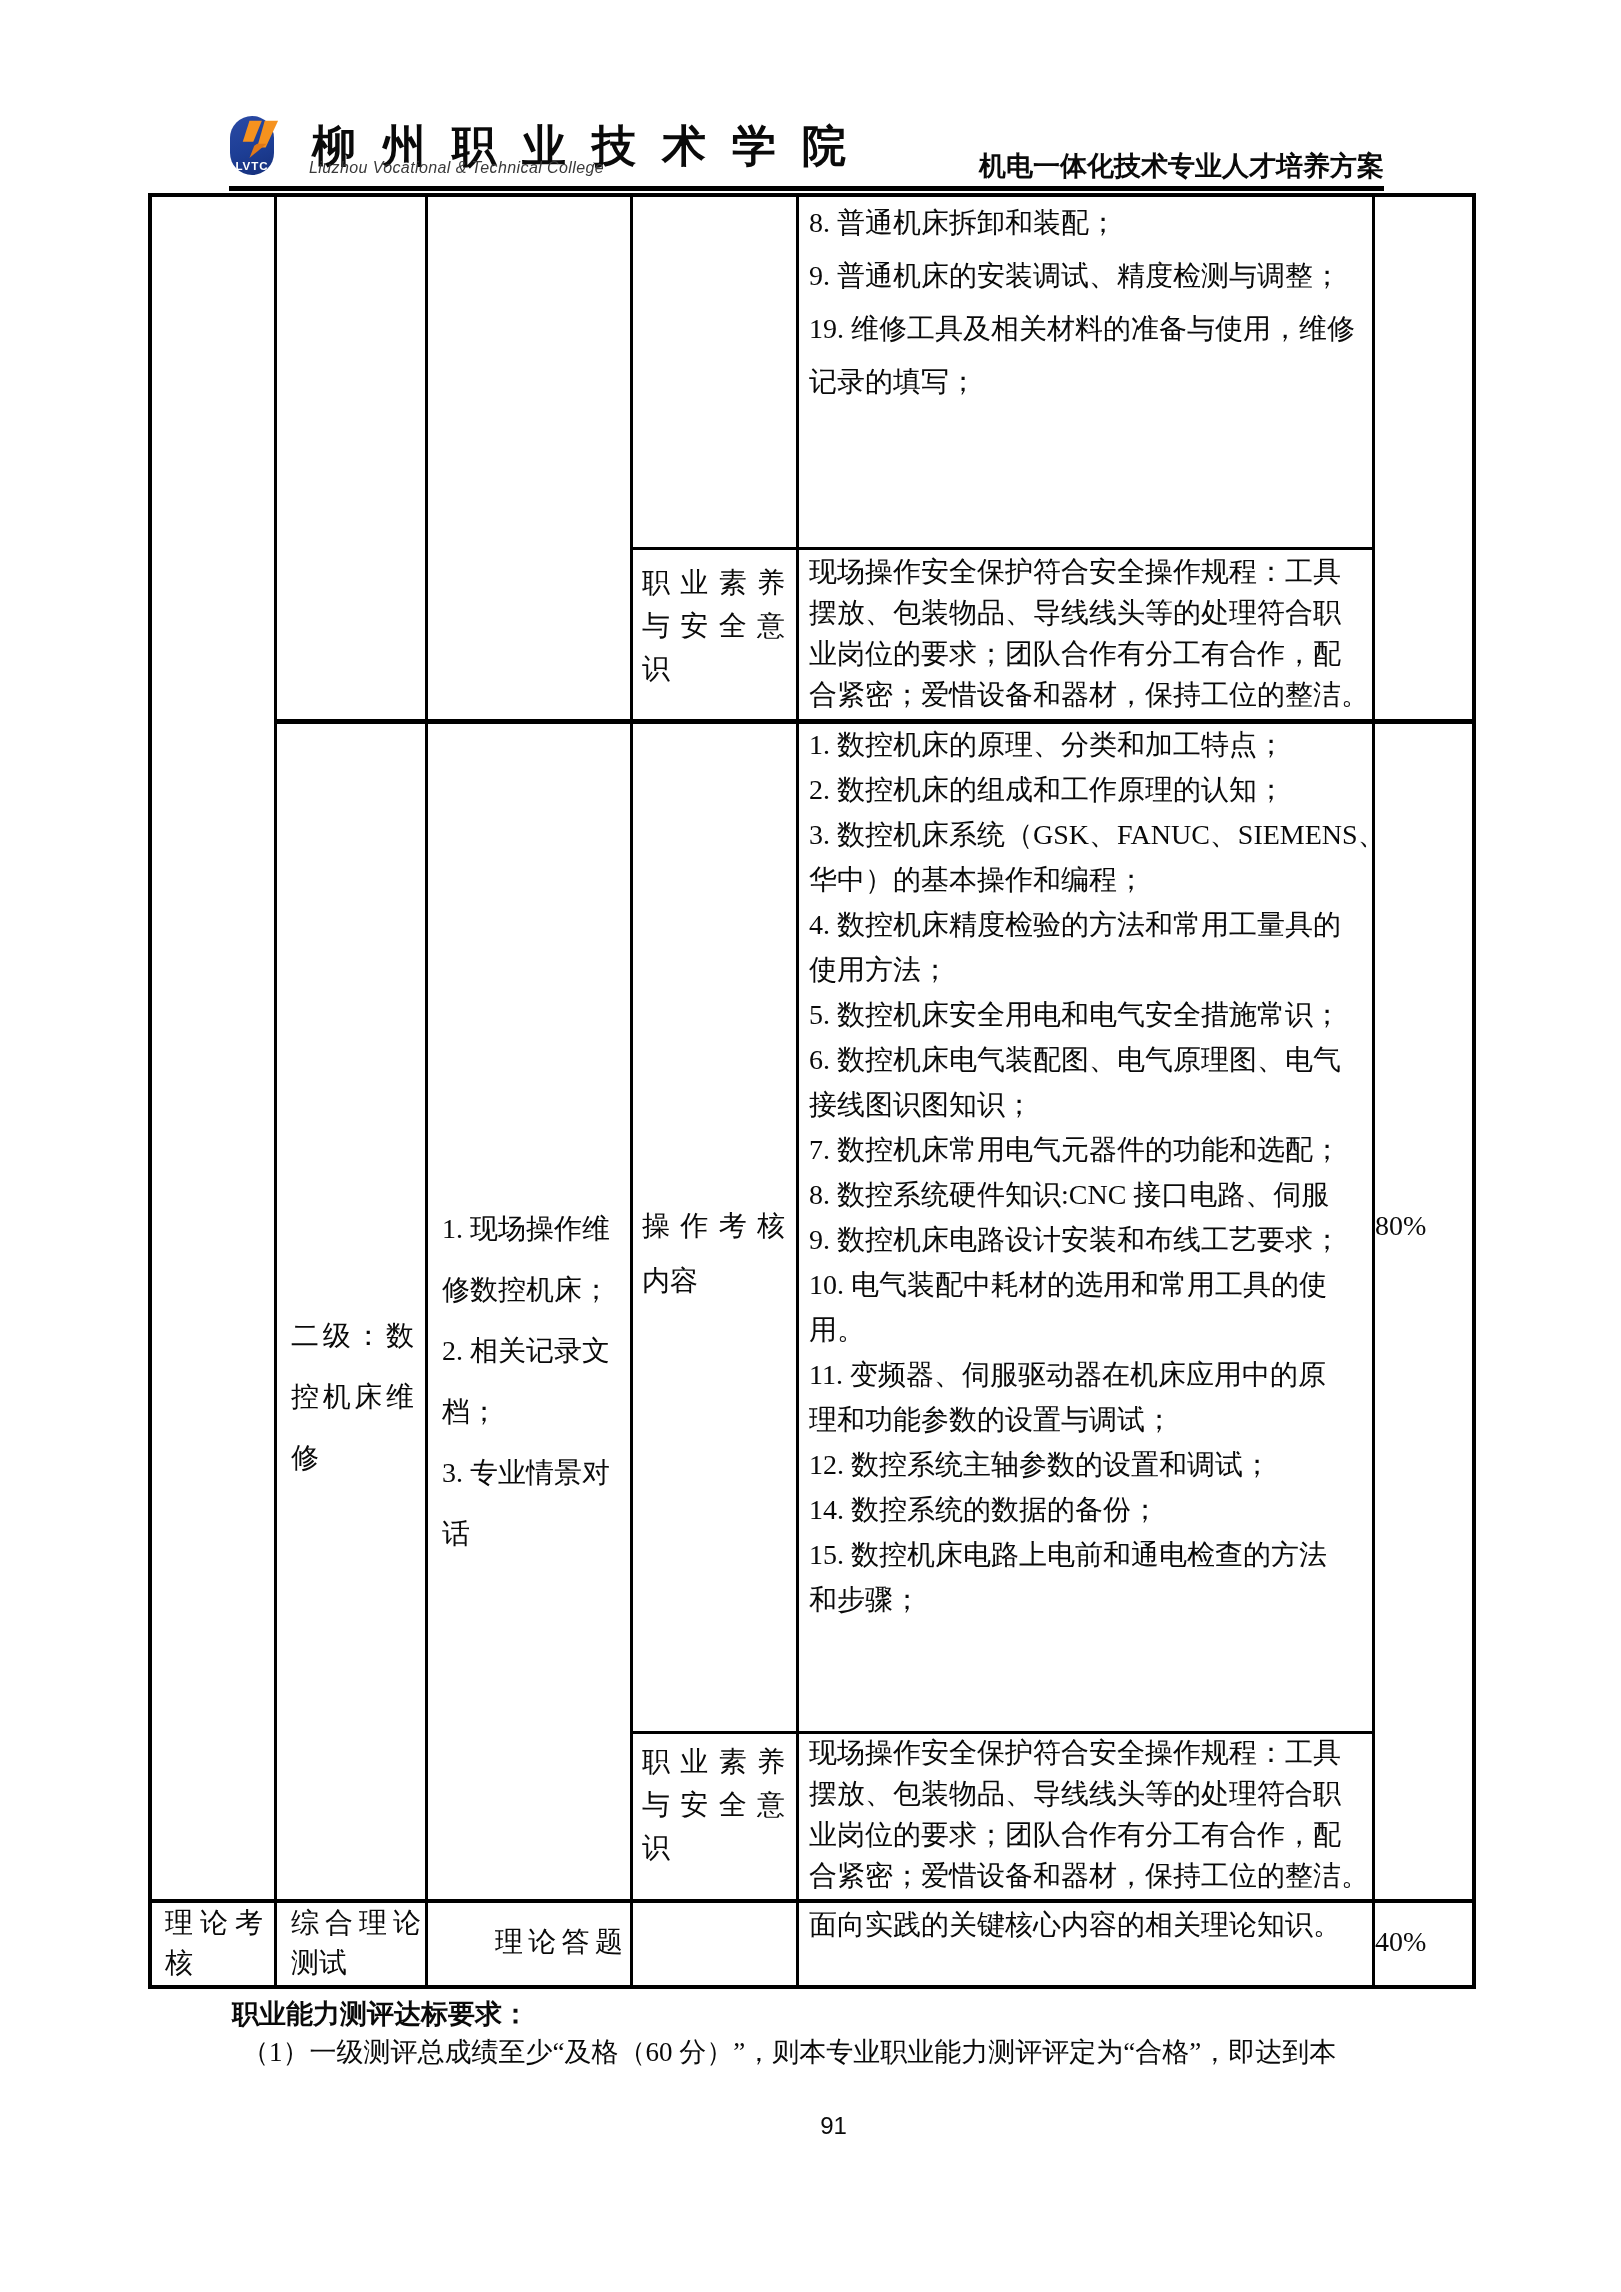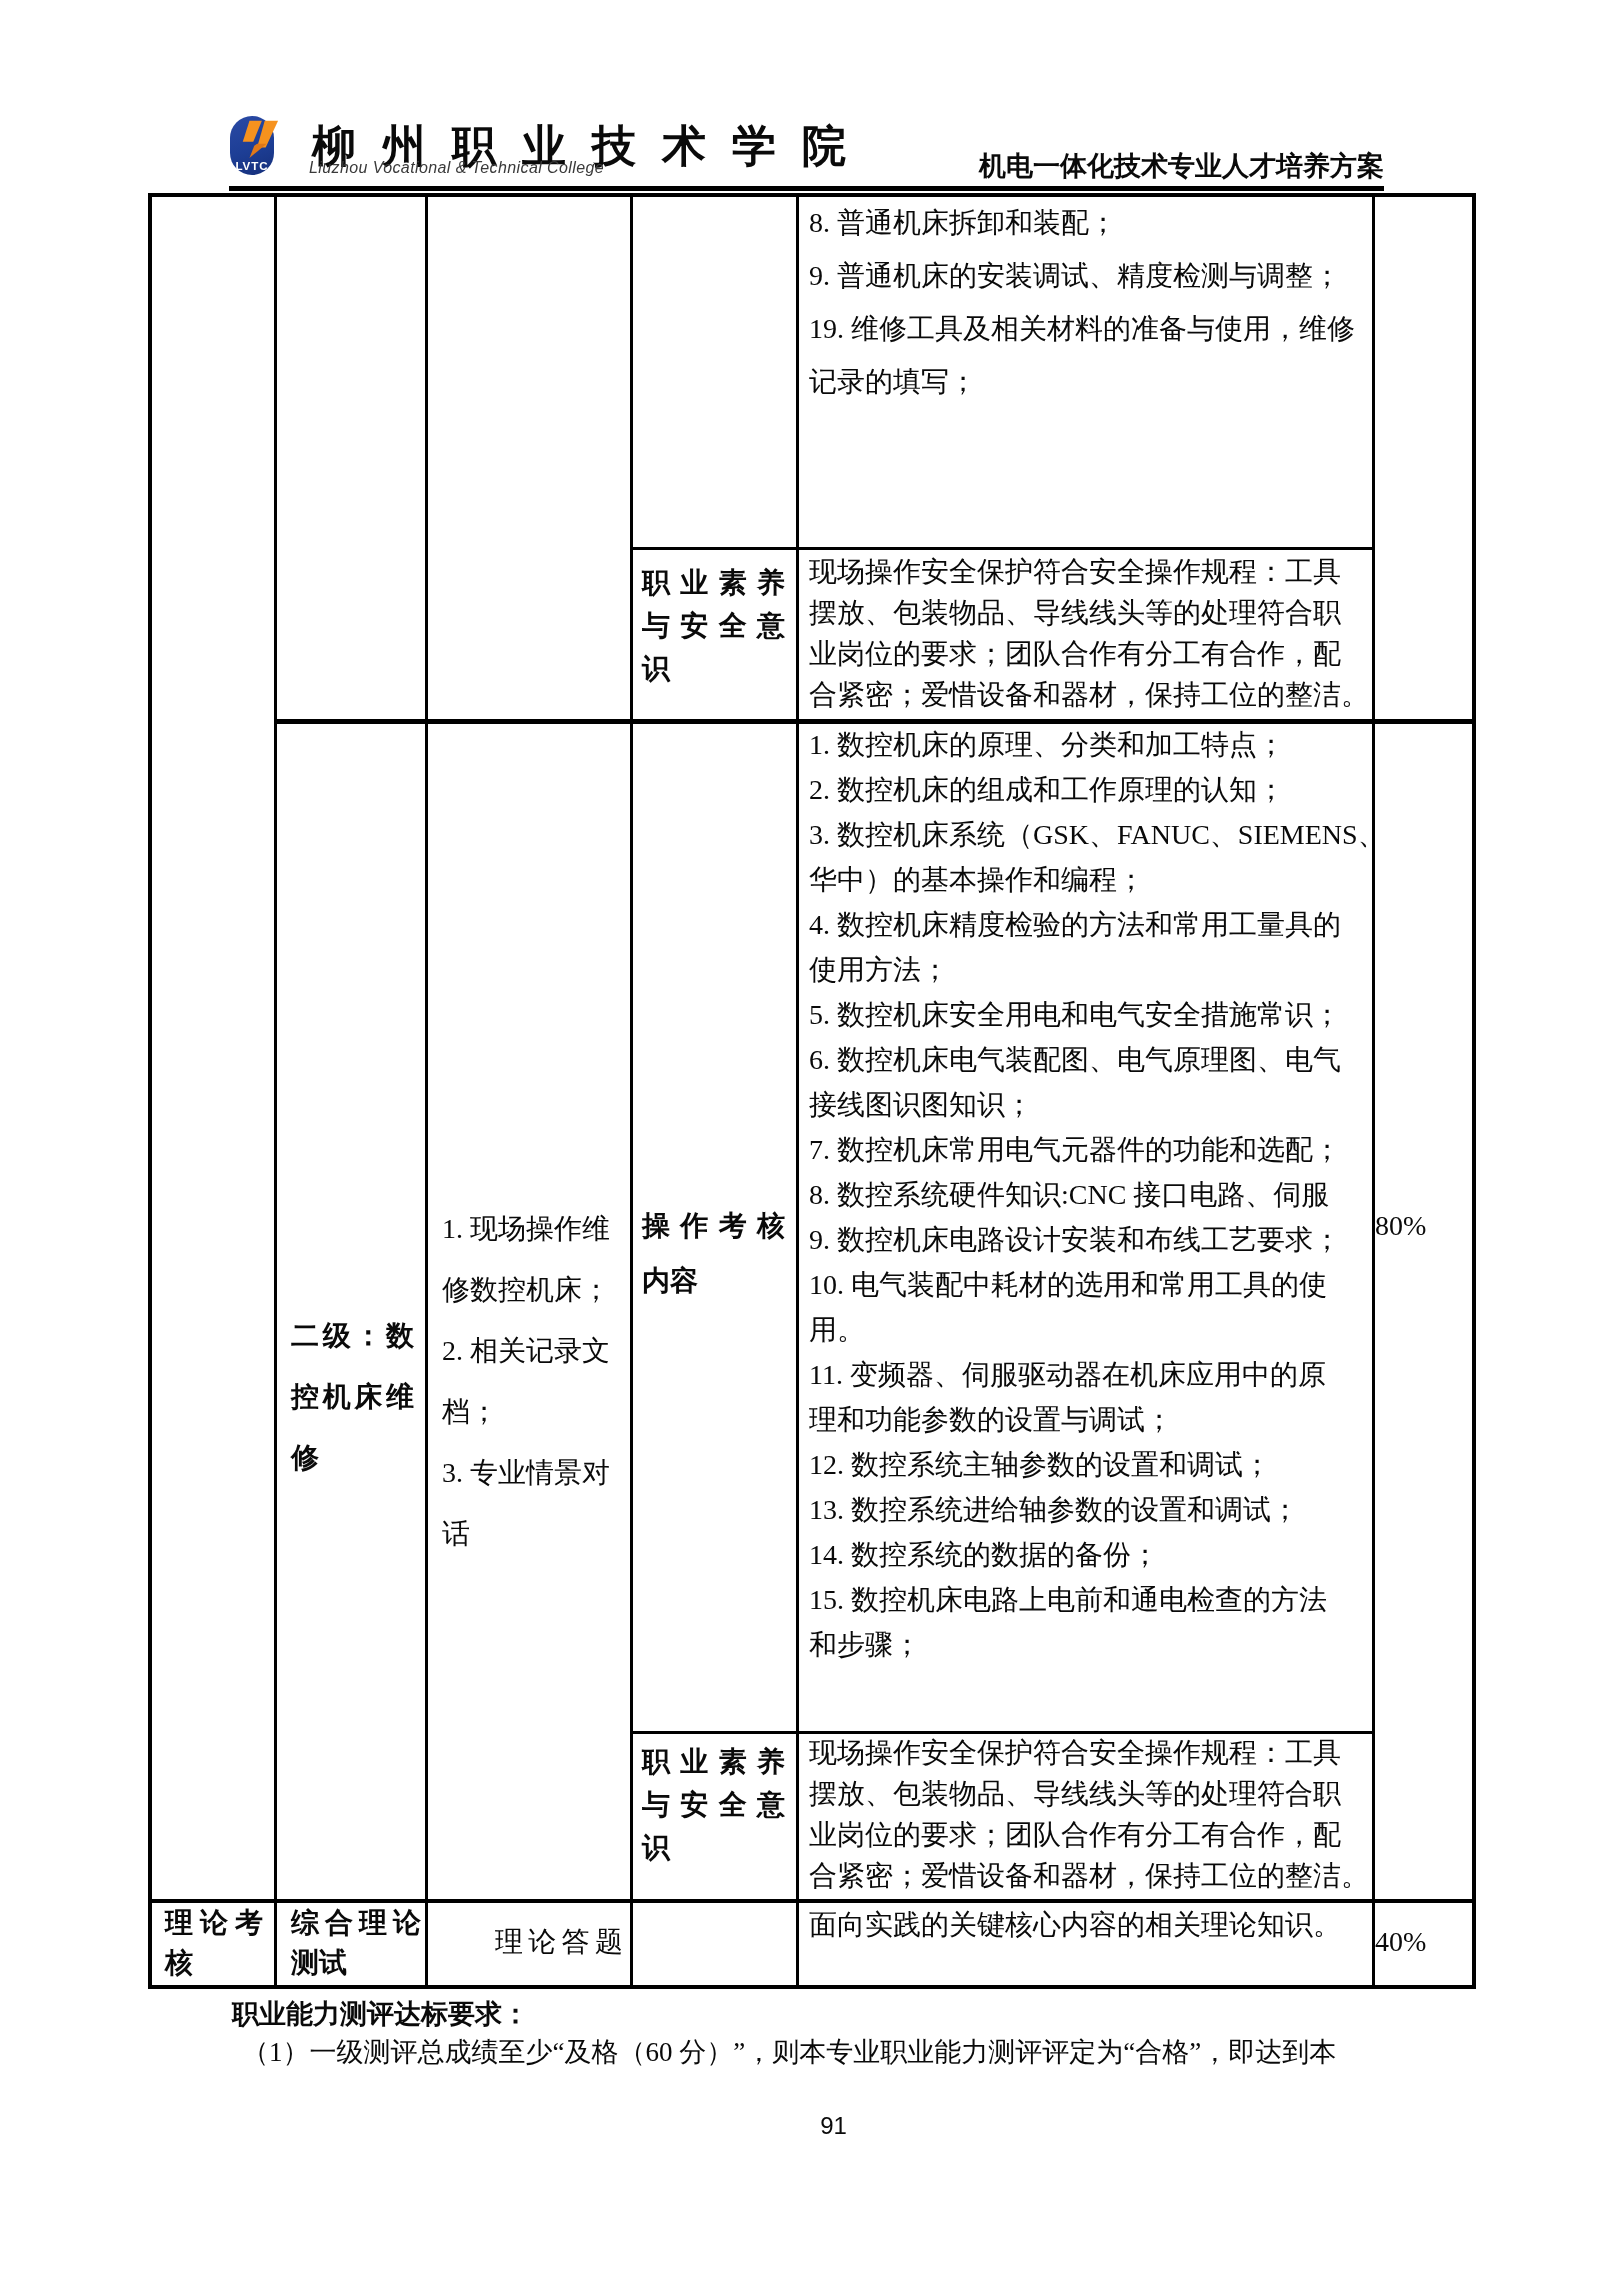--- a/index.html
+++ b/index.html
@@ -44,21 +44,21 @@
   .cell{position:absolute;font-size:28px;line-height:1;}
   .cell .ln{white-space:nowrap;}
   .lh60 .ln{height:53px;}
   .lh51 .ln{height:45px;}
   .lh48 .ln{height:43px;}
   .lh46 .ln{height:41px;}
   .lh45 .ln{height:40px;}
   .lh62 .ln{height:55px;}
   .lh68 .ln{height:61px;}
   
-  .jlabel .ln{text-align:justify;text-align-last:justify;font-weight:bold;}
+  .jlabel .ln{text-align:justify;text-align-last:justify;}
   .jlabel .ln:last-child{text-align-last:left;}
   .center{text-align:left;}
   
   .foot-head{
     position:absolute;left:232px;top:1996px;
     font-family:"Liberation Sans","DejaVu Sans",sans-serif;
     font-size:27px;font-weight:bold;white-space:nowrap;
   }
   .foot-p{
     position:absolute;left:242px;top:2034px;
@@ -157,21 +157,20 @@
       <div class="ln">6. 数控机床电气装配图、电气原理图、电气</div>
       <div class="ln">接线图识图知识；</div>
       <div class="ln">7. 数控机床常用电气元器件的功能和选配；</div>
       <div class="ln">8. 数控系统硬件知识:CNC 接口电路、伺服</div>
       <div class="ln">9. 数控机床电路设计安装和布线工艺要求；</div>
       <div class="ln">10. 电气装配中耗材的选用和常用工具的使</div>
       <div class="ln">用。</div>
       <div class="ln">11. 变频器、伺服驱动器在机床应用中的原</div>
       <div class="ln">理和功能参数的设置与调试；</div>
       <div class="ln">12. 数控系统主轴参数的设置和调试；</div>
-      <div class="ln">13. 数控系统进给轴参数的设置和调试；</div>
       <div class="ln">14. 数控系统的数据的备份；</div>
       <div class="ln">15. 数控机床电路上电前和通电检查的方法</div>
       <div class="ln">和步骤；</div>
     </div>
 
   <div class="cell center" style="left:1375px;top:1212px;width:98px;">80%</div>
 
   <div class="cell lh48 jlabel" style="left:642px;top:1748px;width:143px;">
       <div class="ln">职业素养</div>
       <div class="ln">与安全意</div>

